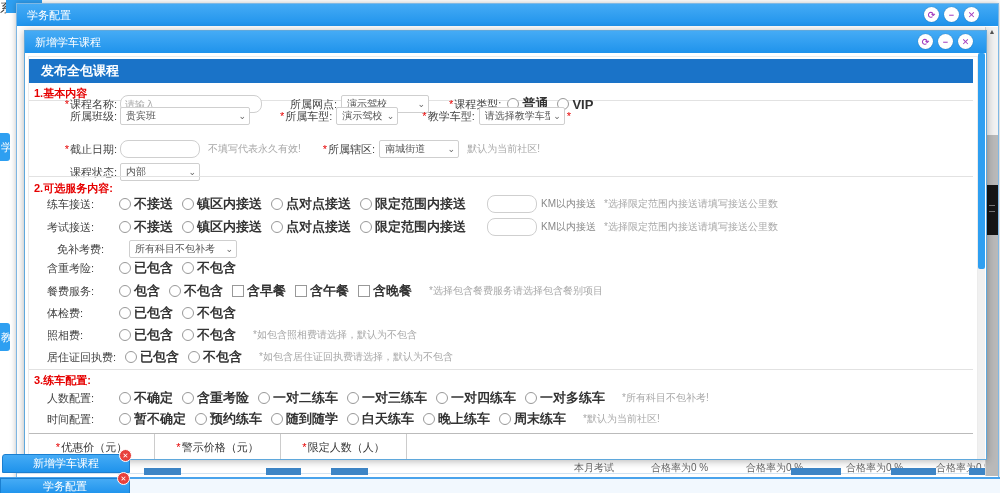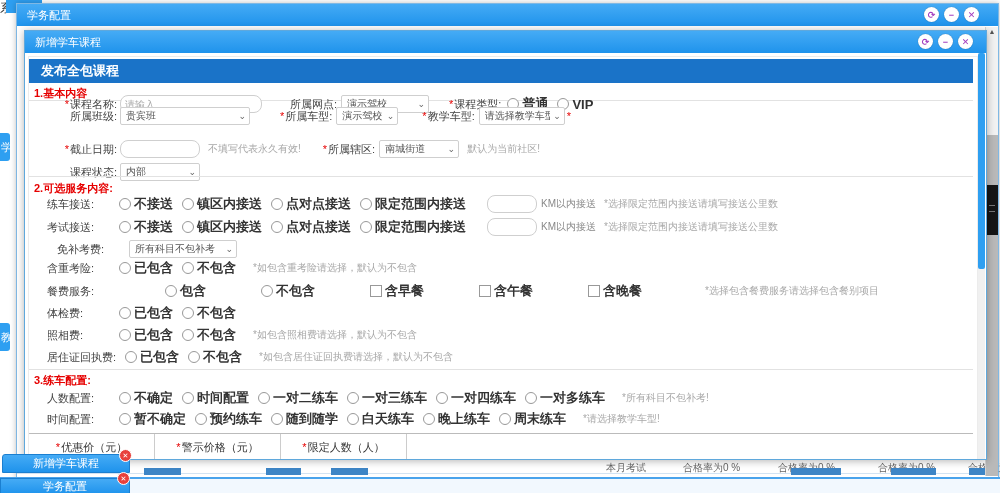--- a/index.html
+++ b/index.html
@@ -15,21 +15,21 @@
   .tbar{position:absolute;left:0;top:0;right:0;height:22px;background:linear-gradient(#45ABF5,#1F93EC);
         display:flex;align-items:center;}
   .ttl{color:#fff;font-size:11px;padding-left:10px;}
   .wbtns{position:absolute;top:3px;display:flex;gap:5px;}
   .wbtn{width:15px;height:15px;border-radius:50%;background:#fff;color:#A23BBF;font-size:9px;font-weight:bold;
         display:flex;align-items:center;justify-content:center;cursor:pointer;box-shadow:0 0 1px rgba(0,0,0,.4);}
   
   .outer{position:absolute;left:16px;top:3px;width:981px;height:474px;background:#fff;
          border:1px solid #7FB8E4;box-shadow:0 0 6px rgba(0,0,0,.25);z-index:1;}
   .stats-line{position:absolute;left:0;right:14px;height:1px;background:#D3E3F2;}
-  .st-label,.st-val{position:absolute;top:457px;font-size:10px;color:#666;white-space:nowrap;margin-left:32px;}
+  .st-label,.st-val{position:absolute;top:457px;font-size:10px;color:#666;white-space:nowrap;}
   .pnum{position:absolute;left:92px;top:461px;font-size:9px;color:#444;}
   .bar{position:absolute;top:464px;height:7px;background:#3D85C6;}
   .oscroll{position:absolute;right:0;top:23px;width:12px;height:449px;background:#F2F2F2;border-left:1px solid #D5D5D5;}
   .oscroll .up{position:absolute;top:1px;left:0;right:0;text-align:center;font-size:7px;color:#555;}
   .oscroll .gray{position:absolute;left:0;right:0;top:108px;bottom:0;background:#B9B9B9;}
   .oscroll .thumb{position:absolute;left:0;right:0;top:158px;height:50px;background:#161616;}
   .oscroll .grip{position:absolute;left:3px;right:3px;height:1px;background:#777;}
   
   .modal{position:absolute;left:24px;top:30px;width:961px;height:428px;background:#fff;
          border:1px solid #5FA8DC;box-shadow:0 1px 8px rgba(0,0,0,.3);z-index:2;}
@@ -251,24 +251,23 @@
     <div class="row" style="top:206px;">
       <span class="lb lb2">含重考险:</span>
       <span class="opt">
           <span class="rb"></span>
           <span class="ot">已包含</span>
         </span>
       <span class="opt">
           <span class="rb"></span>
           <span class="ot">不包含</span>
         </span>
-      <span class="note">*如包含重考险请选择，默认为不包含</span>
-    </div>
-
-    <div class="row" style="top:229px;gap:46px;">
+    </div>
+
+    <div class="row" style="top:229px;">
       <span class="lb lb2">餐费服务:</span>
       <span class="opt">
           <span class="rb"></span>
           <span class="ot">包含</span>
         </span>
       <span class="opt">
           <span class="rb"></span>
           <span class="ot">不包含</span>
         </span>
       <span class="opt">
@@ -328,21 +327,21 @@
     <div class="sect" style="top:320px;">3.练车配置:</div>
 
     <div class="row" style="top:336px;">
       <span class="lb lb2">人数配置:</span>
       <span class="opt">
           <span class="rb"></span>
           <span class="ot">不确定</span>
         </span>
       <span class="opt">
           <span class="rb"></span>
-          <span class="ot">时间配置</span>
+          <span class="ot">含重考险</span>
         </span>
       <span class="opt">
           <span class="rb"></span>
           <span class="ot">一对二练车</span>
         </span>
       <span class="opt">
           <span class="rb"></span>
           <span class="ot">一对三练车</span>
         </span>
       <span class="opt">
@@ -375,21 +374,21 @@
           <span class="ot">白天练车</span>
         </span>
       <span class="opt">
           <span class="rb"></span>
           <span class="ot">晚上练车</span>
         </span>
       <span class="opt">
           <span class="rb"></span>
           <span class="ot">周末练车</span>
         </span>
-      <span class="note">*请选择教学车型!</span>
+      <span class="note">*默认为当前社区!</span>
     </div>
 
     <div class="ptable">
       <div class="pc"><i class="req">*</i><span>优惠价（元）</span></div>
       <div class="pc"><i class="req">*</i><span>警示价格（元）</span></div>
       <div class="pc"><i class="req">*</i><span>限定人数（人）</span></div>
     </div>
 
     <div class="iscroll">
       <div class="ithumb"></div>

